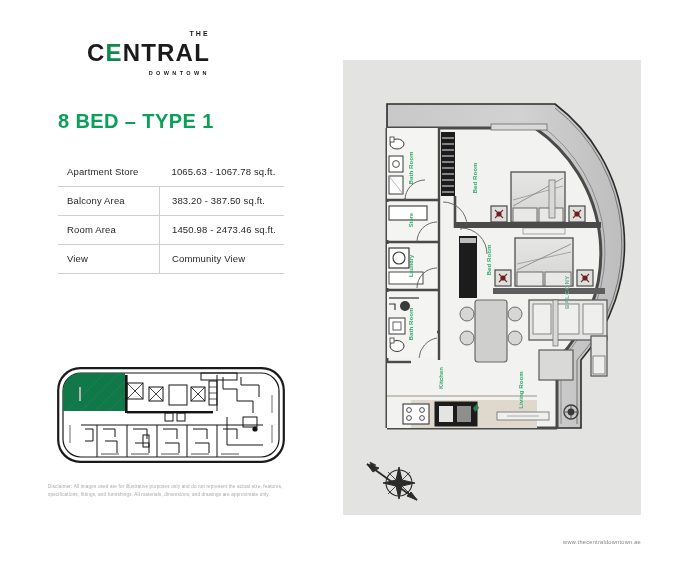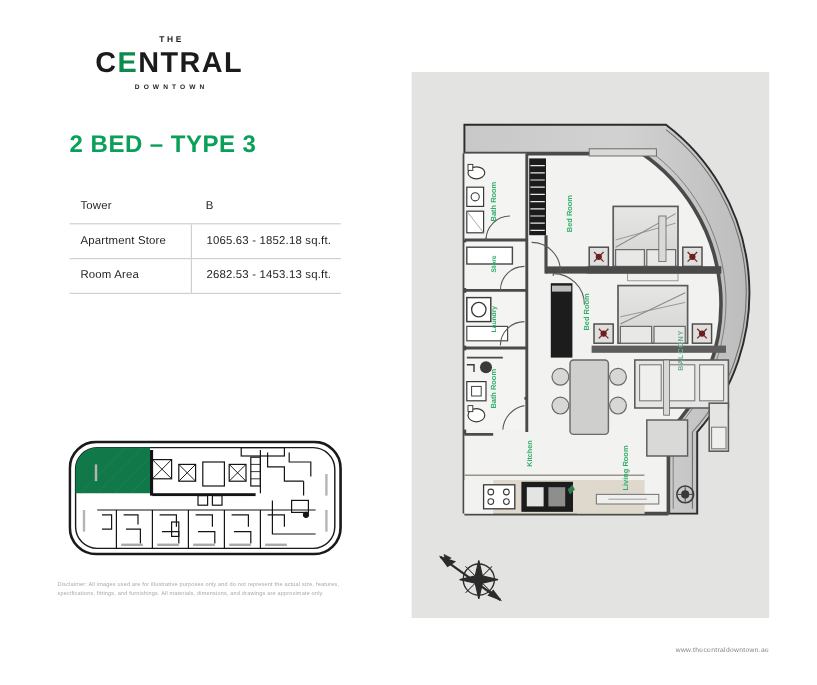--- a/index.html
+++ b/index.html
@@ -12,24 +12,24 @@
     height: 571px;
     position: relative;
     overflow: hidden;
     font-family: "Liberation Sans", sans-serif;
     color: #231f20;
   }
 
   
   #logo-block {
     position: absolute;
-    left: 56px;
+    left: 40px;
     top: 30px;
     width: 170px;
-    text-align: center;
+    text-align: right;
   }
   #logo-the {
     font-size: 7px;
     letter-spacing: 2.2px;
     font-weight: 700;
     color: #1b1b1b;
     line-height: 1;
     margin-left: 4px;
   }
   #logo-main {
@@ -143,35 +143,39 @@
 </style>
 </head>
 <body>
 
 <div id="logo-block">
   <div id="logo-the">THE</div>
   <div id="logo-main"><span>C</span><span class="g">E</span><span>NTRAL</span></div>
   <div id="logo-down">DOWNTOWN</div>
 </div>
 
-<div id="page-title">2 BED – TYPE 3</div>
+<div id="page-title">8 BED – TYPE 1</div>
 
 <table id="spec-table">
   <tbody>
     <tr>
-      <td class="label">Tower</td>
-      <td class="value">B</td>
+      <td class="label">Apartment Store</td>
+      <td class="value">1065.63 - 1067.78 sq.ft.</td>
     </tr>
     <tr>
-      <td class="label">Apartment Store</td>
-      <td class="value">1065.63 - 1852.18 sq.ft.</td>
+      <td class="label">Balcony Area</td>
+      <td class="value">383.20 - 387.50 sq.ft.</td>
     </tr>
     <tr>
       <td class="label">Room Area</td>
-      <td class="value">2682.53 - 1453.13 sq.ft.</td>
+      <td class="value">1450.98 - 2473.46 sq.ft.</td>
+    </tr>
+    <tr>
+      <td class="label">View</td>
+      <td class="value">Community View</td>
     </tr>
   </tbody>
 </table>
 
 <div id="key-plan">
   <svg width="228" height="96" viewBox="0 0 228 96">
 
     <rect x="1.2" y="1.2" width="225.6" height="93.6" rx="22" ry="22" fill="#ffffff" stroke="#1a1a1a" stroke-width="2.2"></rect>
     <rect x="6" y="6" width="216" height="84" rx="18" ry="18" fill="#ffffff" stroke="#1a1a1a" stroke-width="1.2"></rect>
 

